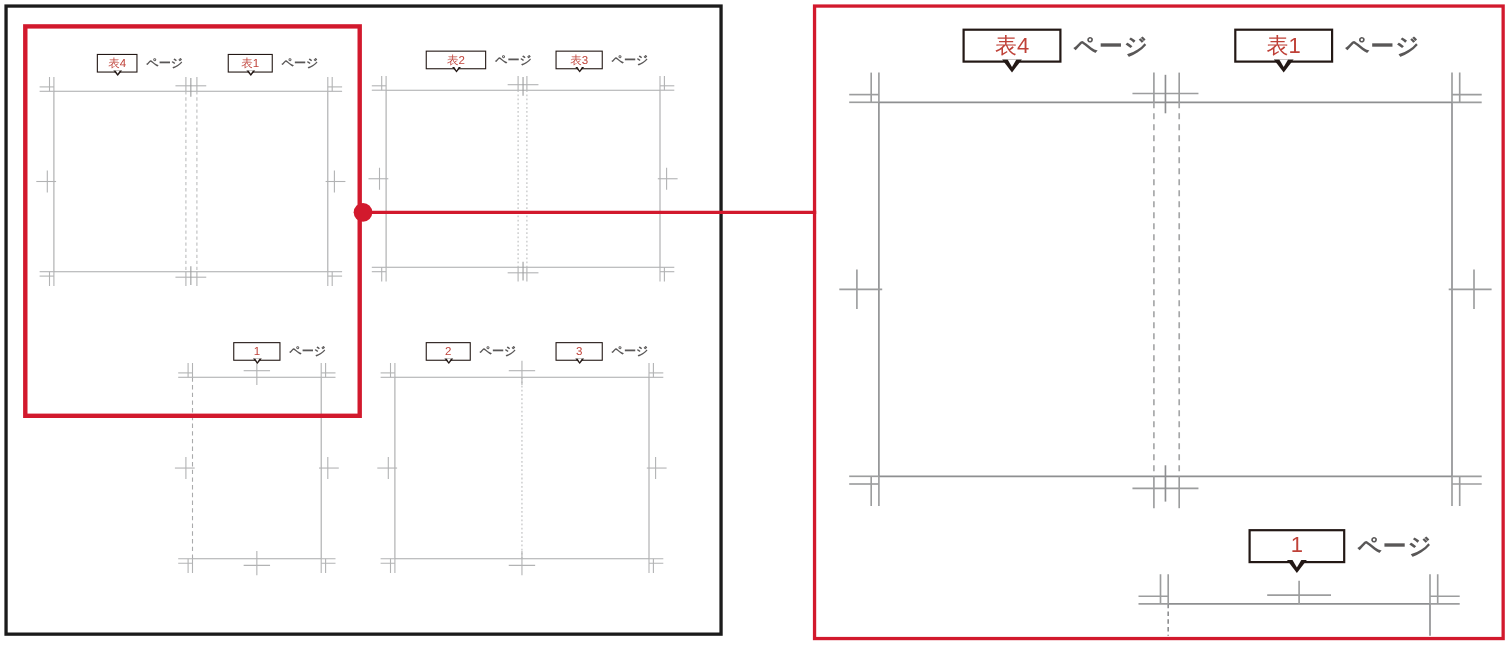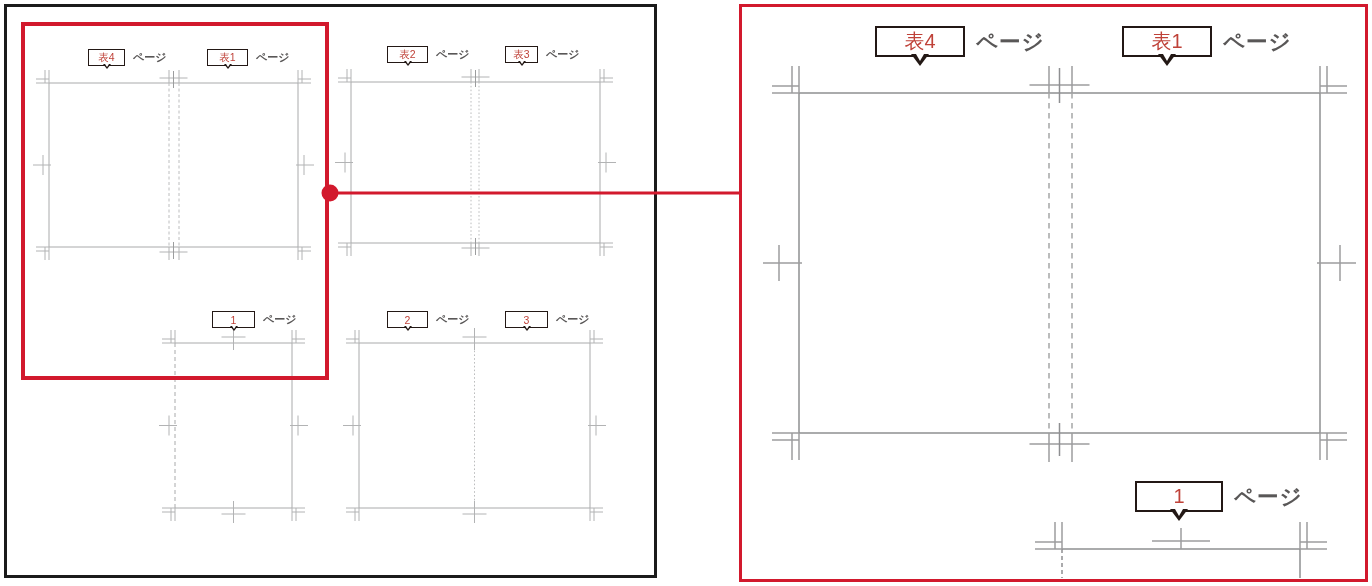--- a/index.html
+++ b/index.html
@@ -234,27 +234,27 @@
       </span>
     <span class="unit">ページ</span>
   </div>
   <div class="callout sm" style="left:207px;top:49px">
     <span class="box" style="width:41px">
         <span>表1</span>
       </span>
     <span class="unit">ページ</span>
   </div>
   <div class="callout sm" style="left:387px;top:46px">
-    <span class="box" style="width:41px">
+    <span class="box" style="width:55px">
         <span>表2</span>
       </span>
     <span class="unit">ページ</span>
   </div>
   <div class="callout sm" style="left:505px;top:46px">
-    <span class="box" style="width:33px">
+    <span class="box" style="width:43px">
         <span>表3</span>
       </span>
     <span class="unit">ページ</span>
   </div>
   <div class="callout sm" style="left:212px;top:311px">
     <span class="box" style="width:43px">
         <span>1</span>
       </span>
     <span class="unit">ページ</span>
   </div>

